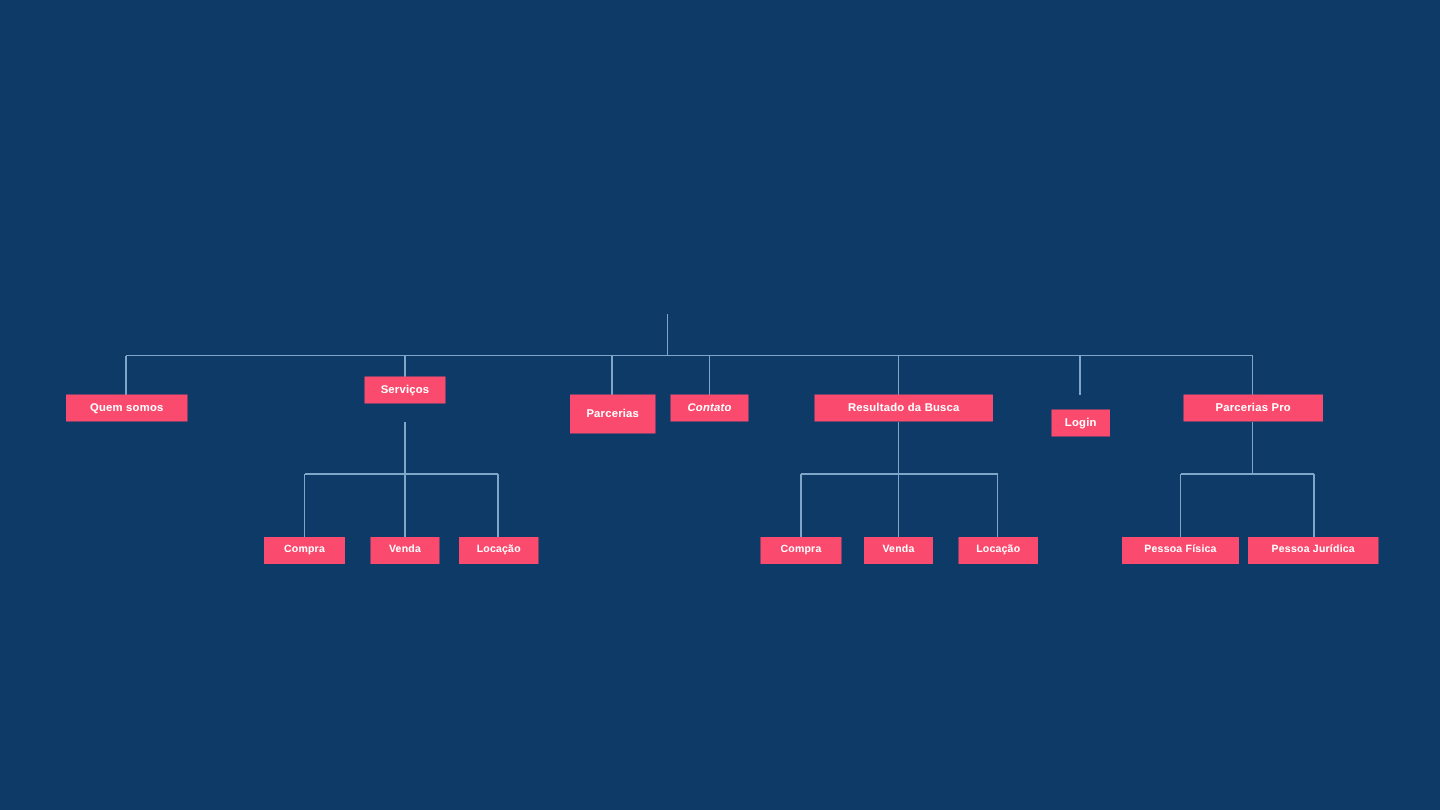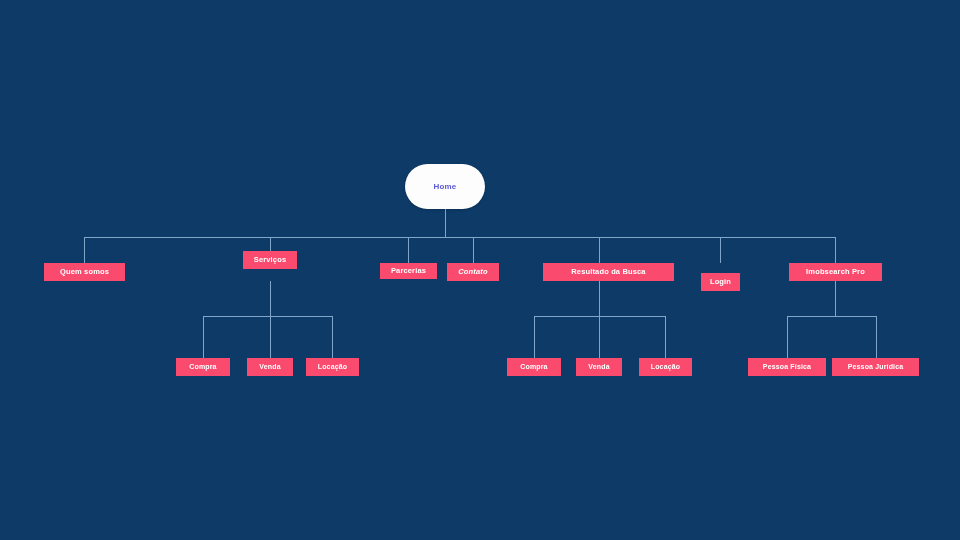--- a/index.html
+++ b/index.html
@@ -85,35 +85,34 @@
       <path d="M599 316 L599 358"></path>
       <path d="M665 316 L665 358"></path>
 
       <path d="M835 281 L835 316"></path>
       <path d="M787 316 L876 316"></path>
       <path d="M787 316 L787 358"></path>
       <path d="M876 316 L876 358"></path>
     </g>
   </svg>
 
-  <div class="node node-root" style="left:405px; top:164px; width:80px; height:45px;">Home</div>
 
   <div class="node node-box" style="left:44px; top:263px; width:81px; height:18px;">Quem somos</div>
 
   <div class="node node-box" style="left:243px; top:251px; width:54px; height:18px;">Serviços</div>
 
-  <div class="node node-box" style="left:380px; top:263px; width:57px; height:16px;">Parcerias</div>
+  <div class="node node-box" style="left:380px; top:263px; width:57px; height:26px;">Parcerias</div>
 
   <div class="node node-box" style="left:447px; top:263px; width:52px; height:18px;font-style:italic;">Contato</div>
 
-  <div class="node node-box" style="left:543px; top:263px; width:131px; height:18px;">Resultado da Busca</div>
+  <div class="node node-box" style="left:543px; top:263px; width:119px; height:18px;">Resultado da Busca</div>
 
   <div class="node node-box" style="left:701px; top:263px; width:39px; height:18px;margin-top:10px;">Login</div>
 
-  <div class="node node-box" style="left:789px; top:263px; width:93px; height:18px;">Imobsearch Pro</div>
+  <div class="node node-box" style="left:789px; top:263px; width:93px; height:18px;">Parcerias Pro</div>
 
   <div class="node node-box level3" style="left:176px; top:358px; width:54px; height:18px;">Compra</div>
 
   <div class="node node-box level3" style="left:247px; top:358px; width:46px; height:18px;">Venda</div>
 
   <div class="node node-box level3" style="left:306px; top:358px; width:53px; height:18px;">Locação</div>
 
   <div class="node node-box level3" style="left:507px; top:358px; width:54px; height:18px;">Compra</div>
 
   <div class="node node-box level3" style="left:576px; top:358px; width:46px; height:18px;">Venda</div>

